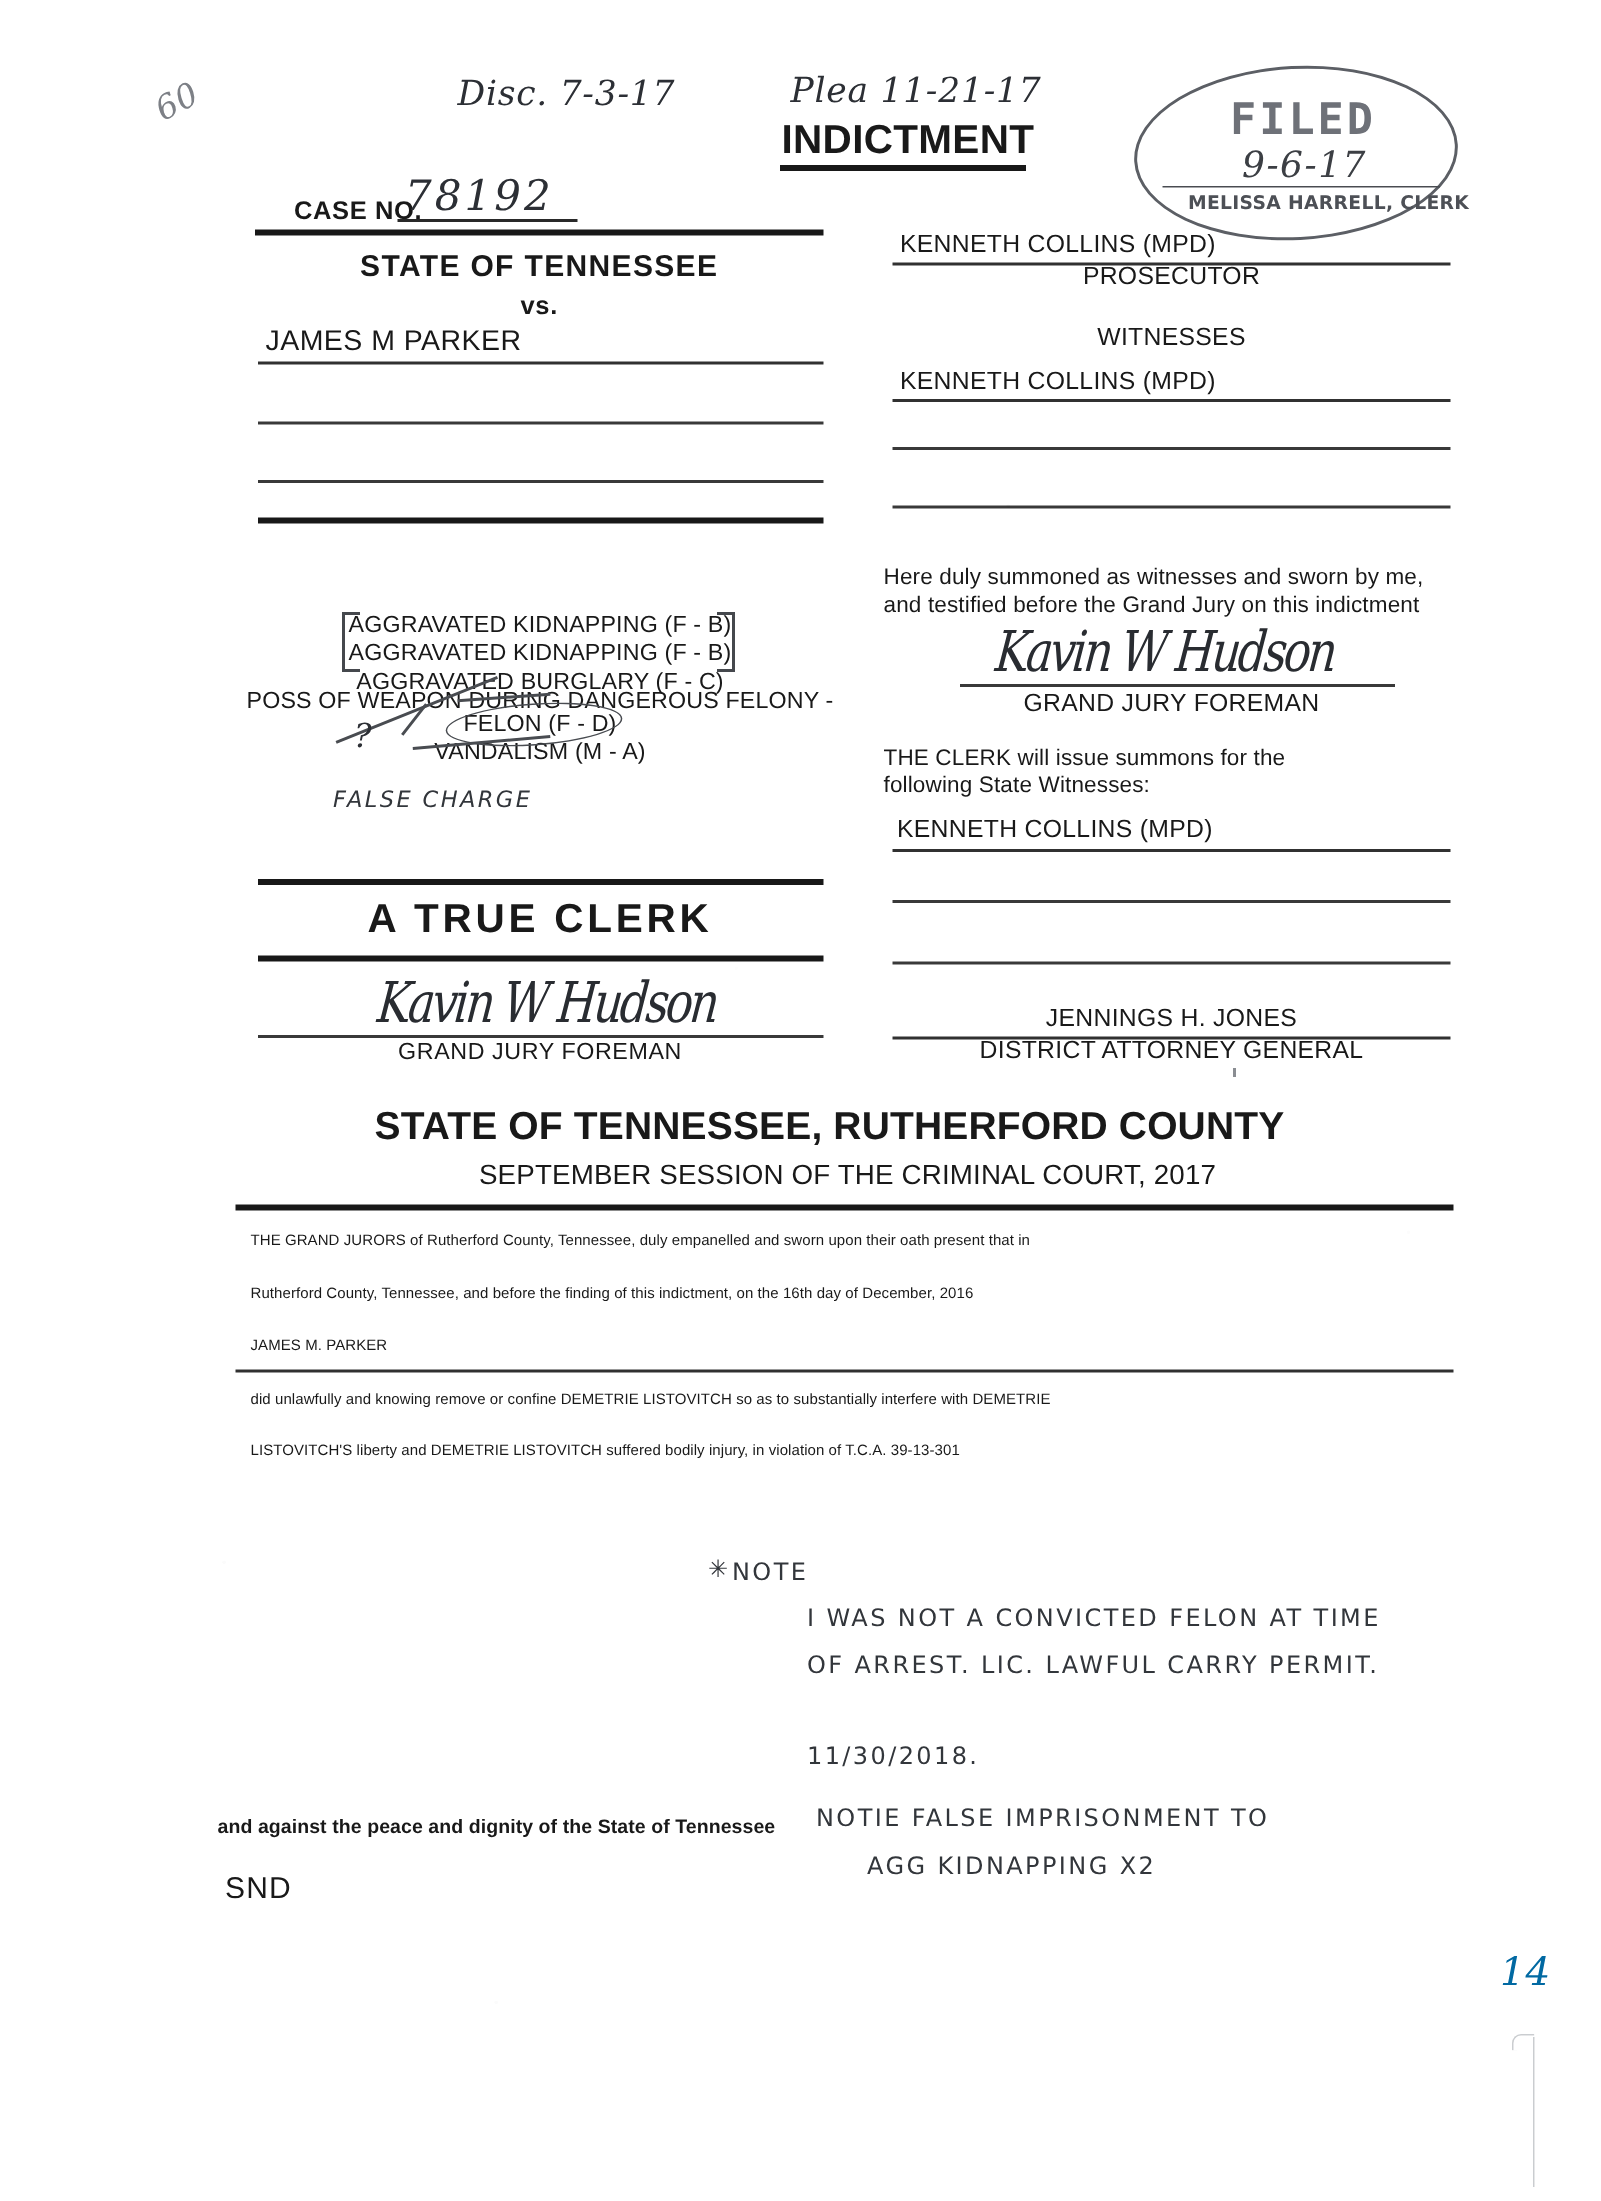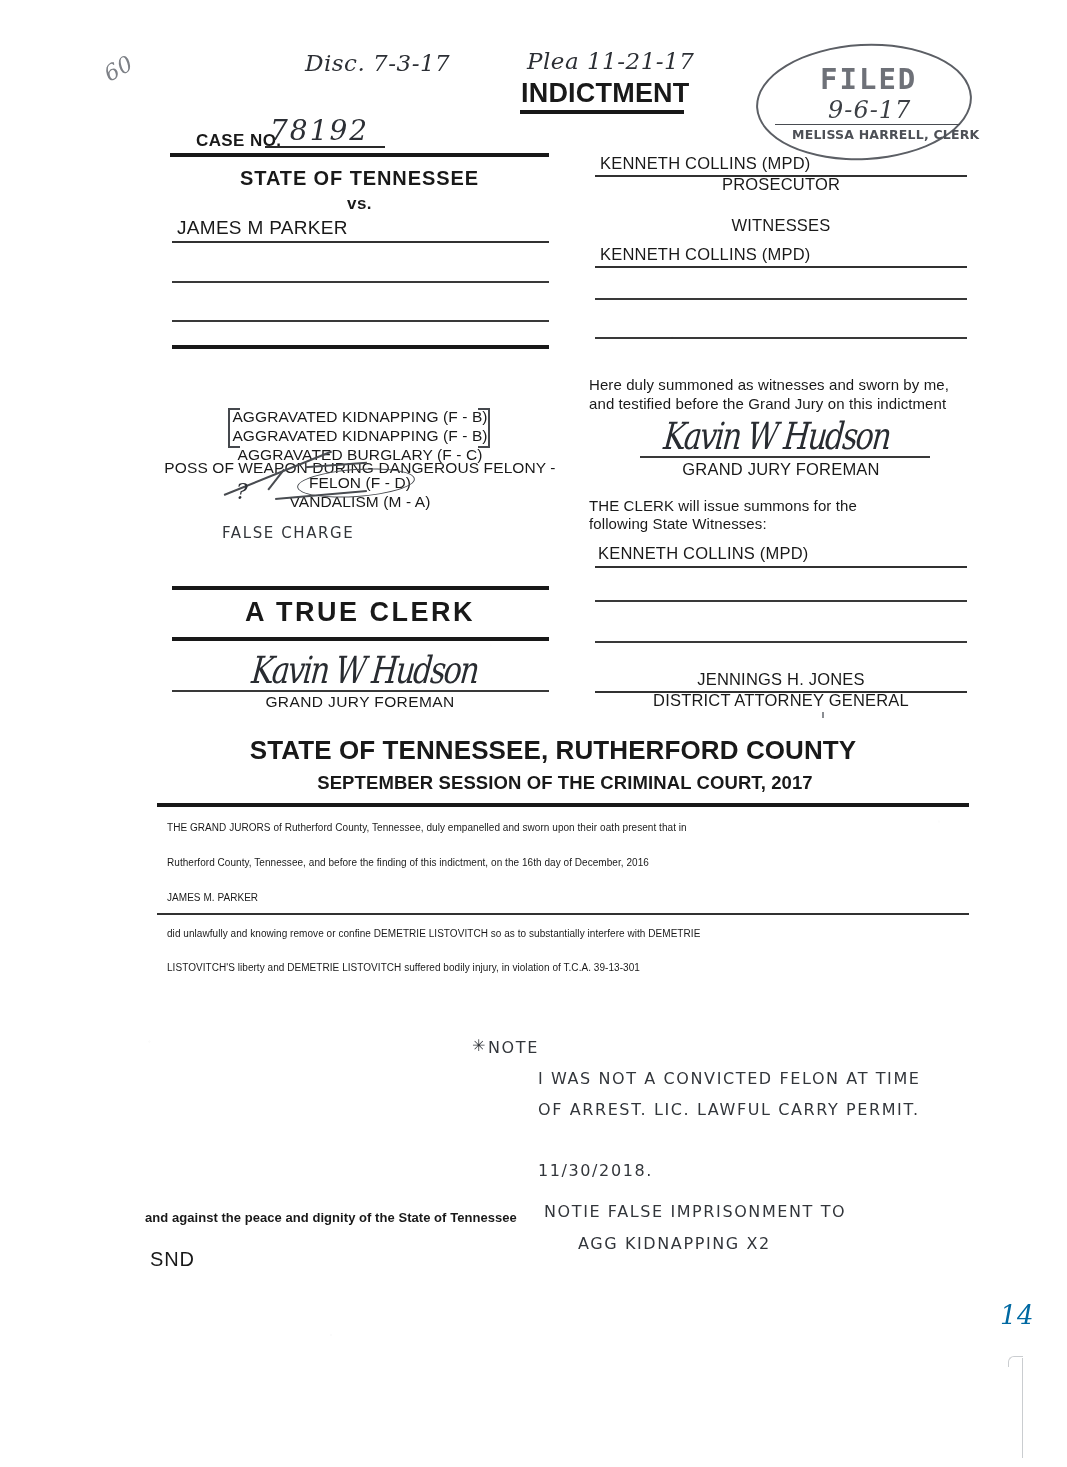--- a/index.html
+++ b/index.html
@@ -54,21 +54,21 @@
   .t-caseno { font-size: 17px; font-weight: bold; letter-spacing: .4px; }
   .t-head   { font-size: 20px; font-weight: bold; letter-spacing: .9px; }
   .t-vs     { font-size: 17px; font-weight: bold; letter-spacing: .5px; }
   .t-name   { font-size: 19px; letter-spacing: .3px; }
   .t-charge { font-size: 15.5px; letter-spacing: .1px; line-height: 19.5px; }
   .t-col    { font-size: 16.5px; letter-spacing: .2px; }
   .t-colsm  { font-size: 15px; letter-spacing: .1px; line-height: 19px; }
   .t-truebill { font-size: 27px; font-weight: bold; letter-spacing: 2.5px; }
   .t-sig    { font-size: 15.5px; letter-spacing: .4px; }
   .t-bigh   { font-size: 26px; font-weight: bold; letter-spacing: .1px; }
-  .t-subh   { font-size: 18.5px; font-weight: bold; letter-spacing: .1px; }
+  .t-subh   { font-size: 18.5px; font-weight: normal; letter-spacing: .1px; }
   .t-body   { font-size: 10px; letter-spacing: .05px; }
   .t-foot   { font-size: 13px; font-weight: bold; letter-spacing: .05px; }
   .t-snd    { font-size: 20px; letter-spacing: .8px; }
 
   
   .hand {
     font-family: "DejaVu Serif", serif;
     color: #2e3136;
     font-style: italic;
     letter-spacing: .5px;
@@ -256,21 +256,21 @@
   <div class="abs t-charge ctr" style="left:160px; top:458px; width:400px;">POSS OF WEAPON DURING DANGEROUS FELONY -</div>
   <div class="abs t-charge ctr" style="left:170px; top:473px; width:380px;">FELON (F - D)</div>
   <div class="abs t-charge ctr" style="left:170px; top:492px; width:380px;">VANDALISM (M - A)</div>
 
   <div class="strike-during"></div>
   <div class="circ-felon"></div>
   <div class="strike-vandal"></div>
   <div class="leader"></div>
   <div class="leader2"></div>
   <div class="abs hand" style="left:236px; top:479px; font-size:22px;">?</div>
-  <div class="abs hand-print" style="left:222px; top:524px; font-size:15px;">FALSE CHARGE</div>
+  <div class="abs hand-print" style="left:222px; top:524px; font-size:15px;font-style:italic;">FALSE CHARGE</div>
 
   <div class="rule thick" style="left:172px; top:586px; width:377px;"></div>
   <div class="abs t-truebill ctr" style="left:170px; top:597px; width:380px;">A    TRUE CLERK</div>
   <div class="rule thick" style="left:172px; top:637px; width:377px;"></div>
 
   <div class="sig sig-b">Kavin W Hudson</div>
   <div class="rule thin" style="left:172px; top:690px; width:377px; height:2px; background:#3a3a3a;"></div>
   <div class="abs t-sig ctr" style="left:170px; top:693px; width:380px;">GRAND JURY FOREMAN</div>
 
   <div class="abs t-col" style="left:600px; top:154px;">KENNETH COLLINS (MPD)</div>

